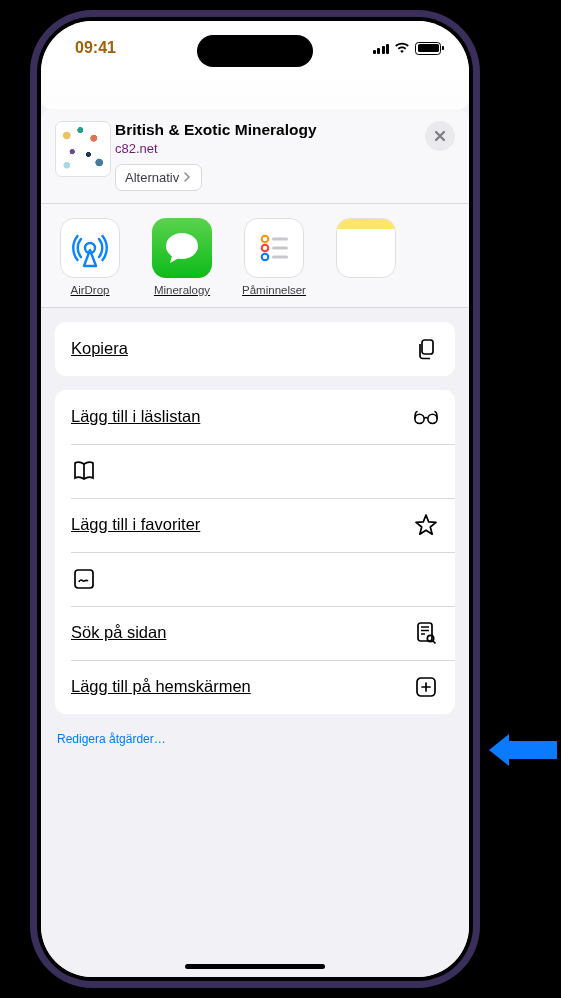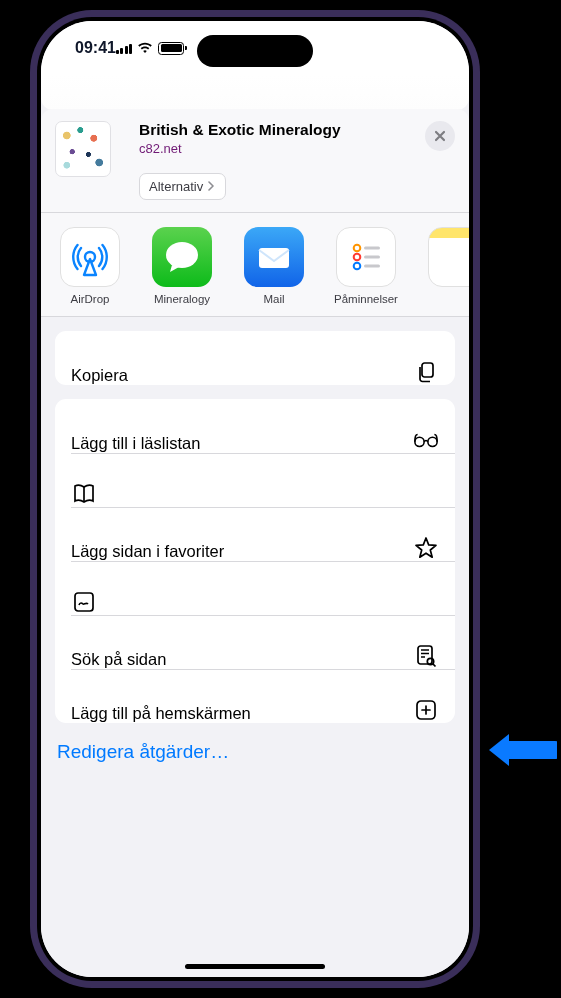--- a/index.html
+++ b/index.html
@@ -47,24 +47,25 @@
     height: 32px;
     background: #000;
     border-radius: 20px;
     z-index: 50;
   }
   
   .status-bar {
     height: 54px;
     display: flex;
     align-items: center;
+    justify-content: space-between;
     padding: 0 28px 0 34px;
     font-size: 16px;
     font-weight: 600;
-    color: #0f172a;
+    color: #a16207;
     background: #fff;
     position: relative;
   }
   .status-right {
     display: flex;
     align-items: center;
     gap: 5px;
   }
   .signal-bars {
     display: flex;
@@ -103,21 +104,21 @@
     border-top-left-radius: 12px;
     border-top-right-radius: 12px;
     overflow: hidden;
     display: flex;
     flex-direction: column;
   }
   .sheet-header {
     background: #f8f8fa;
     padding: 12px 14px 12px 14px;
     display: flex;
-    gap: 28px;
+    gap: 4px;
     align-items: flex-start;
     border-bottom: 0.5px solid #d8d8dc;
   }
   .thumb {
     width: 56px; height: 56px;
     border-radius: 7px;
     background:
       radial-gradient(circle at 20% 25%, #e9c46a 0 6%, transparent 7%),
       radial-gradient(circle at 45% 15%, #2a9d8f 0 5%, transparent 6%),
       radial-gradient(circle at 70% 30%, #e76f51 0 6%, transparent 7%),
@@ -134,21 +135,21 @@
     min-width: 0;
   }
   .sheet-titles h1 {
     font-size: 15.5px; font-weight: 600; color:#000;
     line-height: 1.2;
   }
   .sheet-titles .domain {
     font-size: 13px; color:#701a75; margin-top:1px;
   }
   .options-chip {
-    margin-top: 17px;
+    margin-top: 8px;
     display: inline-flex;
     align-items: center;
     gap: 3px;
     padding: 5px 9px;
     background: #fff;
     border: 0.5px solid #d8d8dc;
     border-radius: 7px;
     font-size: 13px;
     color: #3c3c43;
   }
@@ -162,20 +163,21 @@
   .close-btn svg { width:12px; height:12px; }
 
   
   .apps-row {
     display: flex;
     gap: 22px;
     padding: 14px 14px 10px 14px;
     overflow: hidden;
     background: #f8f8fa;
     border-bottom: 0.5px solid #d8d8dc;
+    text-decoration: underline;
   }
   .app {
     width: 70px;
     flex-shrink: 0;
     text-align: center;
   }
   .app-icon {
     width: 60px; height: 60px;
     border-radius: 14px;
     margin: 0 auto 6px;
@@ -204,41 +206,42 @@
     padding: 14px 14px 0 14px;
   }
   .group {
     background:#fff;
     border-radius: 11px;
     overflow:hidden;
     margin-bottom: 14px;
   }
   .row {
     display:flex;
-    align-items:flex-end;
+    align-items:center;
     justify-content:space-between;
     padding: 0 16px;
     height: 54px;
     font-size: 16.5px;
     color:#000;
     position: relative;
+    text-decoration: underline;
   }
   .row + .row::before {
     content:'';
     position:absolute;
     top:0; left:16px; right:0;
     height:0.5px; background:#d8d8dc;
   }
   .row .ricon {
     width: 26px; height:26px;
     display:flex; align-items:center; justify-content:center;
     color:#000;
   }
   .edit-link {
-    font-size: 19px;
+    font-size: 12px;
     color: #007aff;
     padding: 4px 2px 0 2px;
   }
   .home-ind {
     position:absolute;
     bottom: 8px; left:50%; transform:translateX(-50%);
     width: 140px; height:5px; background:#000; border-radius:3px;
   }
 
   
@@ -321,29 +324,20 @@
           <div class="app">
             <div class="app-icon messages">
               <svg width="42" height="42" viewBox="0 0 42 42">
                 <ellipse cx="21" cy="19" rx="16" ry="13" fill="#fff"></ellipse>
                 <path d="M11 29 L9 36 L18 31" fill="#fff"></path>
               </svg>
             </div>
             <div class="app-label">Mineralogy</div>
           </div>
           <div class="app">
-            <div class="app-icon mail">
-              <svg width="40" height="40" viewBox="0 0 40 40">
-                <rect x="5" y="11" width="30" height="20" rx="3" fill="#fff"></rect>
-                <path d="M5 13 L20 24 L35 13" stroke="#cfe5fb" stroke-width="2" fill="none"></path>
-              </svg>
-            </div>
-            <div class="app-label">Mail</div>
-          </div>
-          <div class="app">
             <div class="app-icon reminders">
               <svg width="42" height="42" viewBox="0 0 42 42">
                 <circle cx="12" cy="12" r="3.3" fill="none" stroke="#ff9500" stroke-width="2"></circle>
                 <circle cx="12" cy="21" r="3.3" fill="none" stroke="#ff3b30" stroke-width="2"></circle>
                 <circle cx="12" cy="30" r="3.3" fill="none" stroke="#007aff" stroke-width="2"></circle>
                 <rect x="19" y="10.5" width="16" height="3" rx="1.5" fill="#c8c8cc"></rect>
                 <rect x="19" y="19.5" width="16" height="3" rx="1.5" fill="#c8c8cc"></rect>
                 <rect x="19" y="28.5" width="16" height="3" rx="1.5" fill="#c8c8cc"></rect>
               </svg>
             </div>
@@ -382,21 +376,21 @@
             </div>
             <div class="row">
               <span class="ricon">
                 <svg width="24" height="22" viewBox="0 0 24 22" fill="none" stroke="#000" stroke-width="1.7">
                   <path d="M12 4 C9 2 5 2 3 3 L3 18 C5 17 9 17 12 19 C15 17 19 17 21 18 L21 3 C19 2 15 2 12 4 Z"></path>
                   <path d="M12 4 L12 19"></path>
                 </svg>
               </span>
             </div>
             <div class="row">
-              <span>Lägg sidan i favoriter</span>
+              <span>Lägg till i favoriter</span>
               <span class="ricon">
                 <svg width="24" height="24" viewBox="0 0 24 24" fill="none" stroke="#000" stroke-width="1.7" stroke-linejoin="round">
                   <path d="M12 2 L14.7 8.9 L22 9.3 L16.3 14 L18.2 21.2 L12 17.2 L5.8 21.2 L7.7 14 L2 9.3 L9.3 8.9 Z"></path>
                 </svg>
               </span>
             </div>
             <div class="row">
               <span class="ricon">
                 <svg width="22" height="22" viewBox="0 0 22 22" fill="none" stroke="#000" stroke-width="1.7">
                   <rect x="2" y="2" width="18" height="18" rx="3"></rect>

